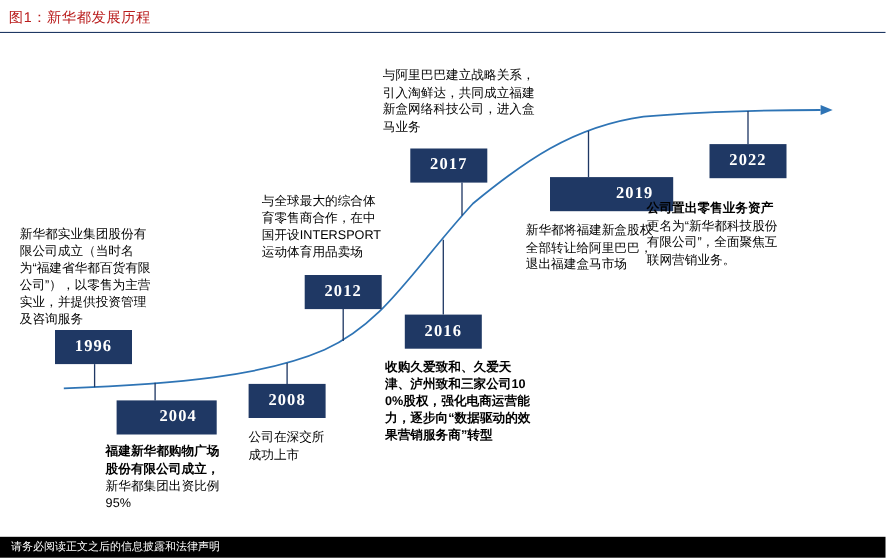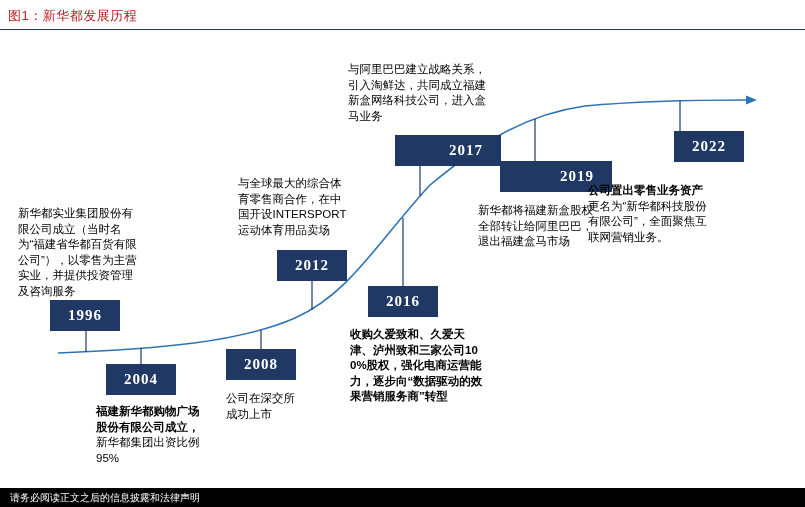--- a/index.html
+++ b/index.html
@@ -34,27 +34,27 @@
     position: absolute;
     font-size: 11.5px; line-height: 15.5px;
     color: #000000;
     word-break: break-all;
     text-align: left;
   }
   .desc b { font-weight: bold; }
   .bold { font-weight: bold; }
   
   .box-1996 { left: 50px;  top: 300px; }
-  .box-2004 { left: 106px; top: 364px; }
+  .box-2004 { left: 106px; top: 364px; padding-left: 21px; }
   .box-2008 { left: 226px; top: 349px; }
   .box-2012 { left: 277px; top: 250px; }
   .box-2016 { left: 368px; top: 286px; }
-  .box-2017 { left: 395px; top: 135px; padding-left: 36px; }
+  .box-2017 { left: 373px; top: 135px; }
   .box-2019 { left: 500px; top: 161px; padding-left: 42px; }
-  .box-2022 { left: 645px; top: 131px; margin-left: 29px; }
+  .box-2022 { left: 645px; top: 131px; }
   .t-1996 { left: 18px;  top: 206px; width: 120px; }
   .t-2004 { left: 96px;  top: 404px; width: 108px; }
   .t-2008 { left: 226px; top: 391px; width: 76px;  }
   .t-2012 { left: 238px; top: 176px; width: 110px; }
   .t-2016 { left: 350px; top: 327px; width: 136px; }
   .t-2017 { left: 348px; top: 62px;  width: 138px; }
   .t-2019 { left: 478px; top: 203px; width: 122px; }
   .t-2022 { left: 588px; top: 183px; width: 124px; }
   .footer {
     position: absolute; left: 0; bottom: 0;

